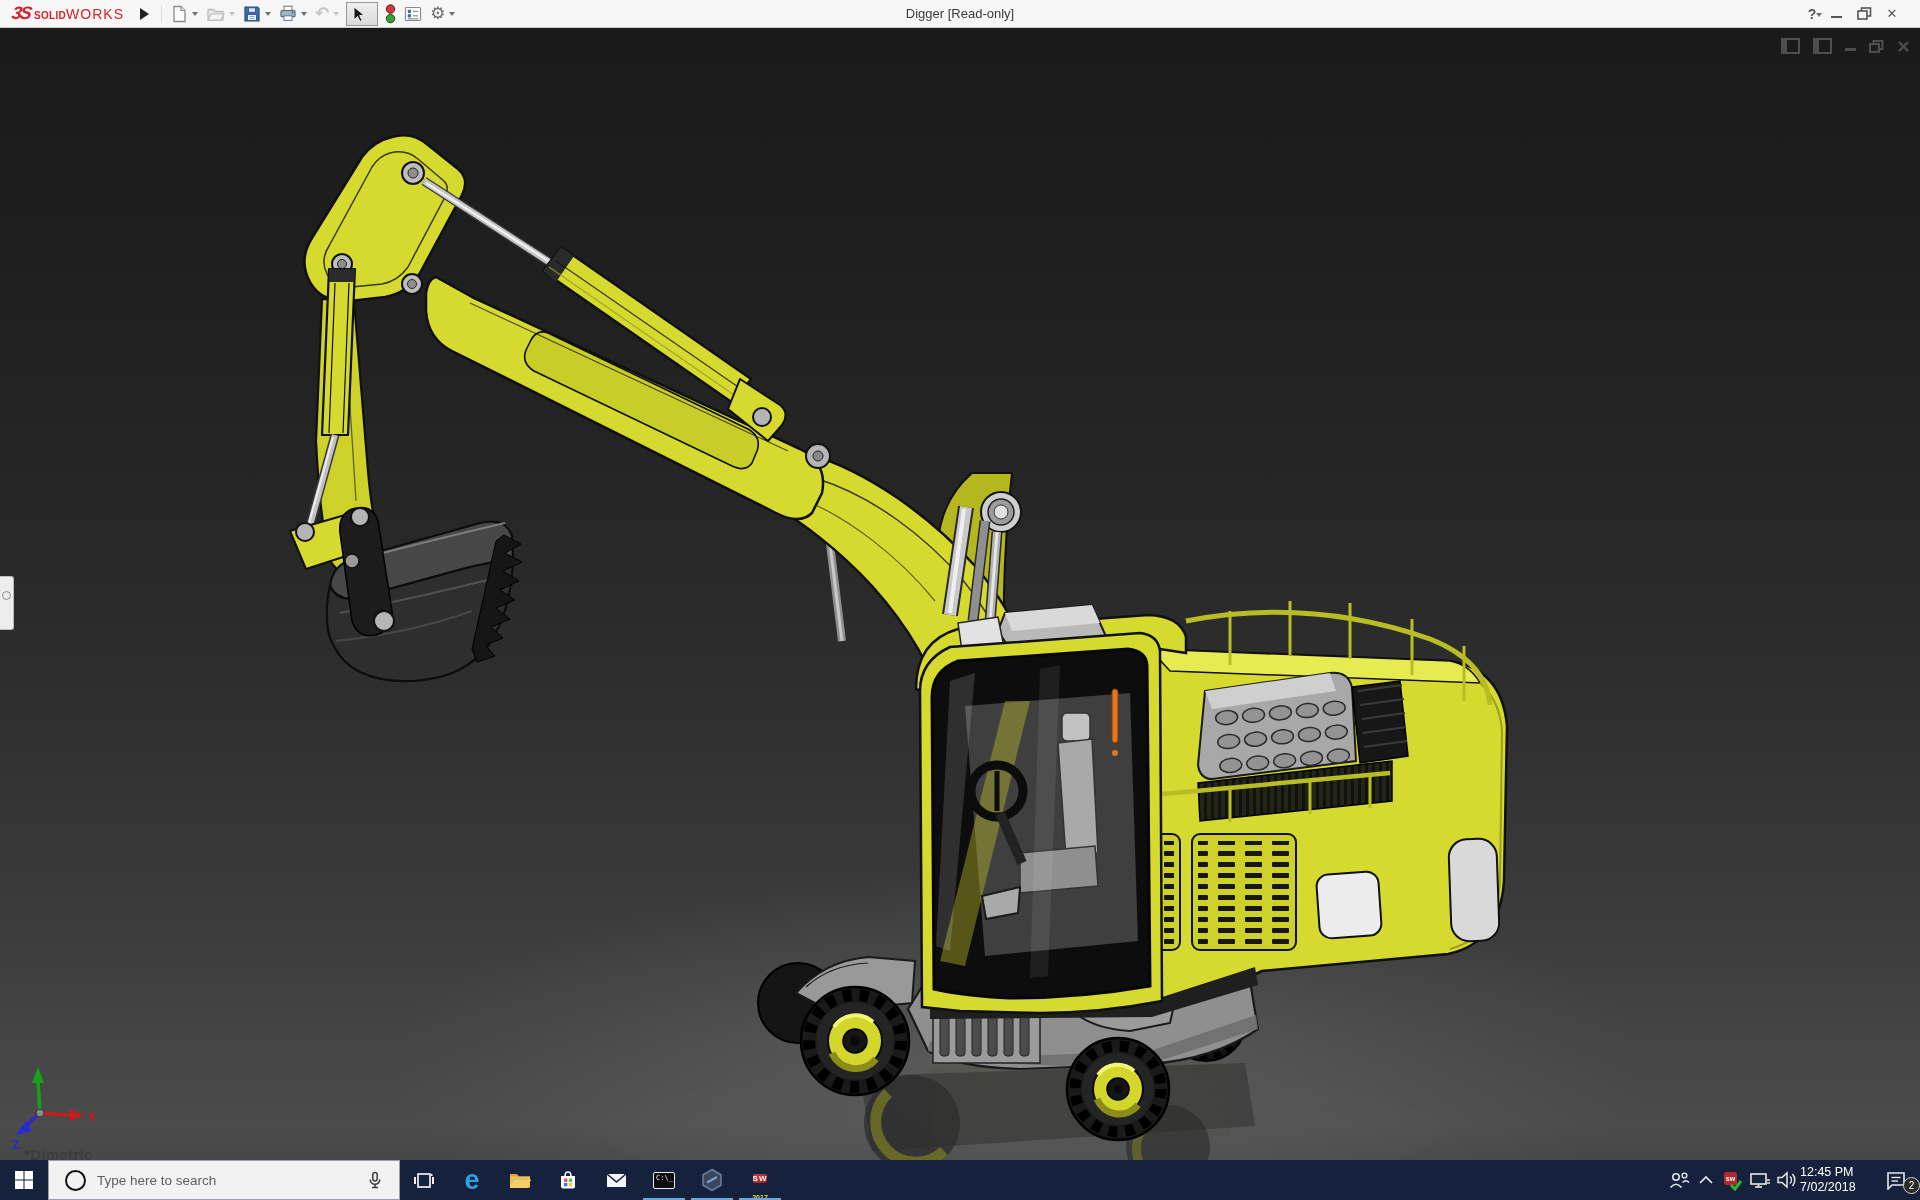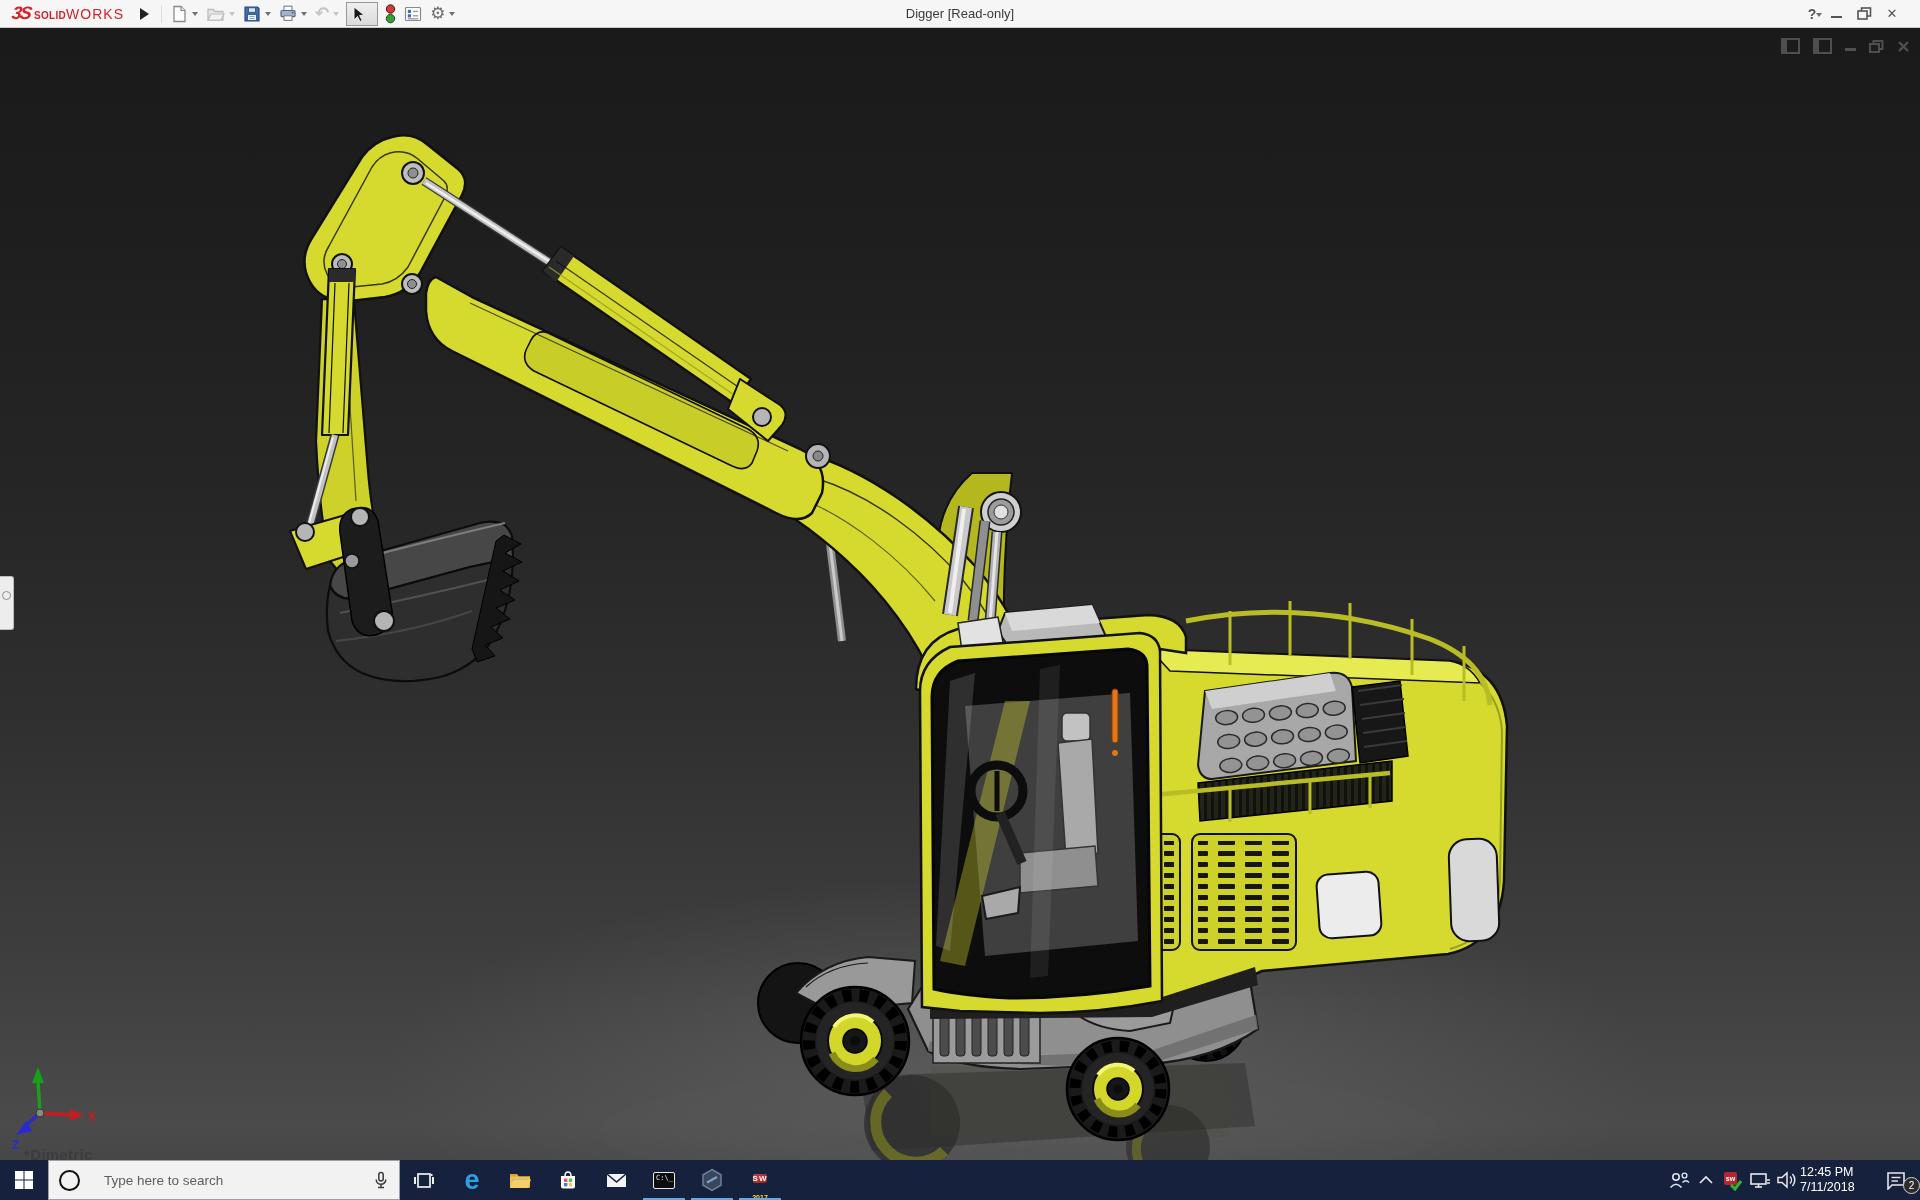--- a/index.html
+++ b/index.html
@@ -52,21 +52,21 @@
     border:1px solid #bcbcbc;border-left:none;border-radius:0 3px 3px 0;}
   .fm-tab i{display:block;width:7px;height:7px;border:1.5px solid #8f8f8f;border-radius:50%;margin:14px auto 0;}
 
   
   .taskbar{position:absolute;left:0;right:0;bottom:0;height:40px;background:var(--taskbar-bg,#16213d);
     display:flex;align-items:stretch;z-index:40;}
   .tb-btn{width:48px;display:flex;align-items:center;justify-content:center;position:relative;flex:none;}
   .tb-btn.running::after{content:'';position:absolute;left:3px;right:3px;bottom:0;height:2px;
     background:var(--underline,#6aa7dd);}
   .search-box{width:352px;flex:none;background:var(--search-bg,#f2f2f2);border:1px solid #9aa0ab;
-    display:flex;align-items:center;padding:0 10px;gap:22px;box-sizing:border-box;}
+    display:flex;align-items:center;padding:0 16px;gap:9px;box-sizing:border-box;}
   .cortana-ring{width:17px;height:17px;border:2.5px solid #111;border-radius:50%;flex:none;}
   .search-input{flex:1;border:none;outline:none;background:transparent;font-size:13.5px;
     font-family:"Liberation Sans",sans-serif;color:#333;}
   .search-input::placeholder{color:var(--search-text,#5e5e5e);opacity:1;}
   .edge-letter{font-size:27px;font-weight:bold;color:#2da0e0;line-height:30px;}
   .cmd-icon{width:22px;height:17px;background:#0d0d0d;border:1px solid #e9e9e9;border-radius:2px;
     color:#e9e9e9;font-family:"DejaVu Sans Mono",monospace;font-size:7px;line-height:9px;padding:1px 2px;box-sizing:border-box;text-align:left;}
   .sw-icon{position:relative;width:26px;height:26px;text-align:center;}
   .sw-cube{width:22px;height:15px;margin:0 auto;background:linear-gradient(145deg,#d03a3a,#9e1f24);
     border-radius:2px;color:#fff;font-weight:bold;font-size:8px;line-height:15px;letter-spacing:1px;}
@@ -621,21 +621,21 @@
       </span>
       <span class="tray-item">
         <svg width="22" height="18" viewBox="0 0 22 18">
           <polygon points="2,6.5 6,6.5 11,2 11,16 6,11.5 2,11.5" fill="none" stroke="#e8e8e8" stroke-width="1.5"></polygon>
           <path d="M14,5.5 a5,5 0 0 1 0,7" fill="none" stroke="#e8e8e8" stroke-width="1.5"></path>
           <path d="M16.5,3 a9,9 0 0 1 0,12" fill="none" stroke="#e8e8e8" stroke-width="1.5"></path>
         </svg>
       </span>
       <span class="tray-clock">
         <div>12:45 PM</div>
-        <div>7/11/2018</div>
+        <div>7/02/2018</div>
       </span>
       <span class="tray-item" style="width:40px;">
         <svg width="22" height="20" viewBox="0 0 22 20">
           <path d="M3,3 h16 v12 h-12 l-4,4 Z" fill="none" stroke="#e8e8e8" stroke-width="1.6"></path>
           <line x1="6.5" y1="7.5" x2="15.5" y2="7.5" stroke="#e8e8e8" stroke-width="1.4"></line>
           <line x1="6.5" y1="11" x2="13" y2="11" stroke="#e8e8e8" stroke-width="1.4"></line>
         </svg>
         <span class="badge">2</span>
       </span>
     </div>

